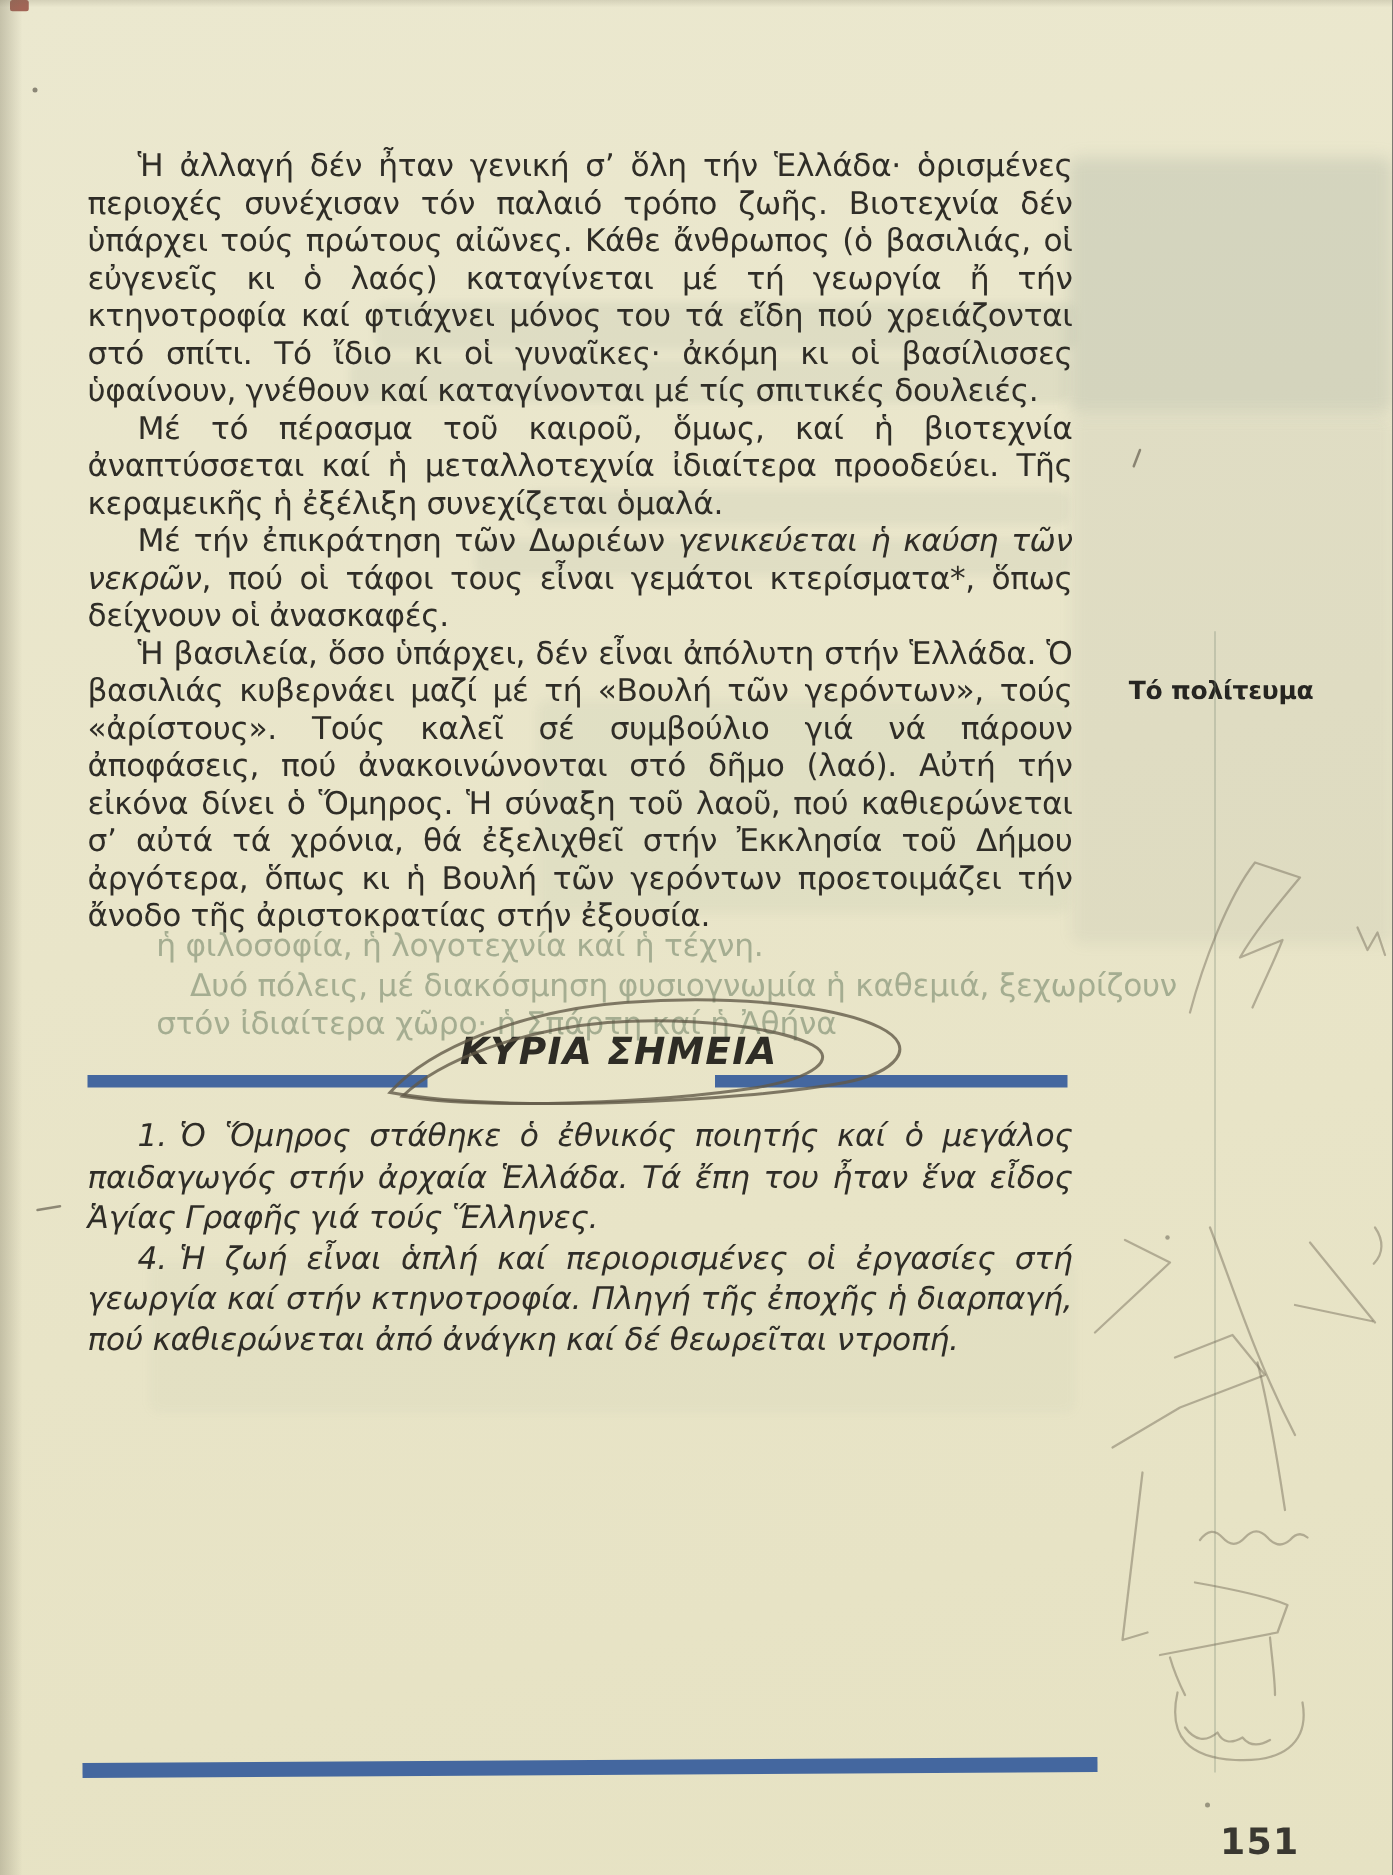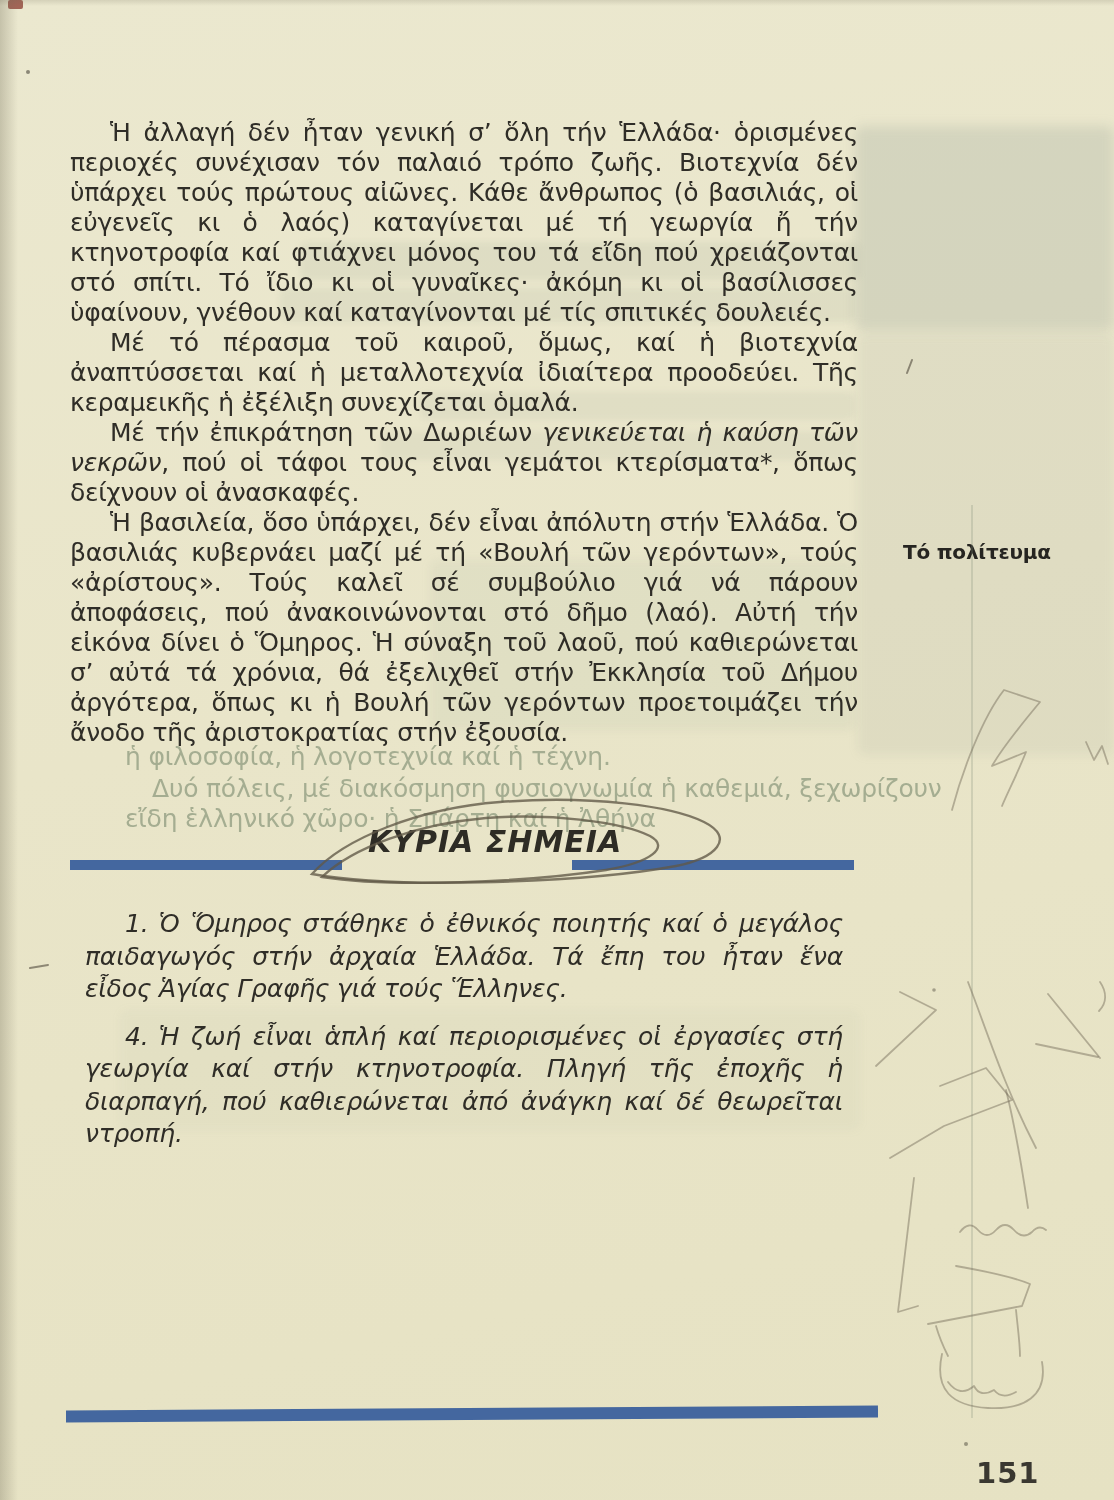--- a/index.html
+++ b/index.html
@@ -63,21 +63,21 @@
     position: absolute; left: 368px; top: 824px;
     font-size: 30px; font-style: italic; font-weight: 600;
     letter-spacing: 1px; color: #2e2c25; white-space: nowrap;
   }
   
   .key-points {
     position: absolute; left: 70px; top: 893px; width: 788px;
     font-size: 25px; font-style: italic; line-height: 32.5px;
     letter-spacing: -0.2px; text-align: justify;
   }
-  .key-points p { margin: 15px; text-indent: 40px; }
+  .key-points p { margin: 0; text-indent: 40px; }
   .key-points .num { padding-right: 10px; }
   .page-number {
     position: absolute; left: 976px; top: 1456px;
     font-size: 29px; font-weight: bold; color: #3a3831; letter-spacing: 1px;
   }
   .pencil-svg {
     position: absolute; left: 0; top: 0; pointer-events: none;
   }
 </style>
 </head>
@@ -90,21 +90,21 @@
   <div class="bt-smudge" style="left:300px; top:242px; width:560px; height:38px; background:rgba(128,148,128,0.11); filter:blur(3px);"></div>
   <div class="bt-smudge" style="left:280px; top:288px; width:575px; height:34px; background:rgba(128,148,128,0.10); filter:blur(3px);"></div>
   <div class="bt-smudge" style="left:420px; top:392px; width:435px; height:28px; background:rgba(128,148,128,0.09); filter:blur(3px);"></div>
   <div class="bt-smudge" style="left:380px; top:432px; width:475px; height:28px; background:rgba(128,148,128,0.09); filter:blur(3px);"></div>
   <div class="bt-smudge" style="left:430px; top:560px; width:425px; height:170px; background:rgba(128,148,128,0.08); filter:blur(4px);"></div>
   <div class="bt-smudge" style="left:120px; top:1010px; width:740px; height:120px; background:rgba(128,148,128,0.05); filter:blur(4px);"></div>
 
   <div>
     <div class="bt-line" style="left:125px; top:742px;">ἡ φιλοσοφία, ἡ λογοτεχνία καί ἡ τέχνη.</div>
     <div class="bt-line" style="left:152px; top:774px;">Δυό πόλεις, μέ διακόσμηση φυσιογνωμία ἡ καθεμιά, ξεχωρίζουν</div>
-    <div class="bt-line" style="left:125px; top:804px;">εἴδη ἑλληνικό χῶρο· ἡ Σπάρτη καί ἡ Ἀθήνα</div>
+    <div class="bt-line" style="left:125px; top:804px;">στόν ἰδιαίτερα χῶρο· ἡ Σπάρτη καί ἡ Ἀθήνα</div>
   </div>
 
   <div class="body-text">
     <p>Ἡ ἀλλαγή δέν ἦταν γενική σ’ ὅλη τήν Ἑλλάδα· ὁρισμένες περιοχές συνέχισαν τόν παλαιό τρόπο ζωῆς. Βιοτεχνία δέν ὑπάρχει τούς πρώτους αἰῶνες. Κάθε ἄνθρωπος (ὁ βασιλιάς, οἱ εὐγενεῖς κι ὁ λαός) καταγίνεται μέ τή γεωργία ἤ τήν κτηνοτροφία καί φτιάχνει μόνος του τά εἴδη πού χρειάζονται στό σπίτι. Τό ἴδιο κι οἱ γυναῖκες· ἀκόμη κι οἱ βασίλισσες ὑφαίνουν, γνέθουν καί καταγίνονται μέ τίς σπιτικές δουλειές.</p>
     <p>Μέ τό πέρασμα τοῦ καιροῦ, ὅμως, καί ἡ βιοτεχνία ἀναπτύσσεται καί ἡ μεταλλοτεχνία ἰδιαίτερα προοδεύει. Τῆς κεραμεικῆς ἡ ἐξέλιξη συνεχίζεται ὁμαλά.</p>
     <p><span>Μέ τήν ἐπικράτηση τῶν Δωριέων </span><i>γενικεύεται ἡ καύση τῶν νεκρῶν</i><span>, πού οἱ τάφοι τους εἶναι γεμάτοι κτερίσματα*, ὅπως δείχνουν οἱ ἀνασκαφές.</span></p>
     <p>Ἡ βασιλεία, ὅσο ὑπάρχει, δέν εἶναι ἀπόλυτη στήν Ἑλλάδα. Ὁ βασιλιάς κυβερνάει μαζί μέ τή «Βουλή τῶν γερόντων», τούς «ἀρίστους». Τούς καλεῖ σέ συμβούλιο γιά νά πάρουν ἀποφάσεις, πού ἀνακοινώνονται στό δῆμο (λαό). Αὐτή τήν εἰκόνα δίνει ὁ Ὅμηρος. Ἡ σύναξη τοῦ λαοῦ, πού καθιερώνεται σ’ αὐτά τά χρόνια, θά ἐξελιχθεῖ στήν Ἐκκλησία τοῦ Δήμου ἀργότερα, ὅπως κι ἡ Βουλή τῶν γερόντων προετοιμάζει τήν ἄνοδο τῆς ἀριστοκρατίας στήν ἐξουσία.</p>
   </div>
 
   <div class="margin-note">Τό πολίτευμα</div>

